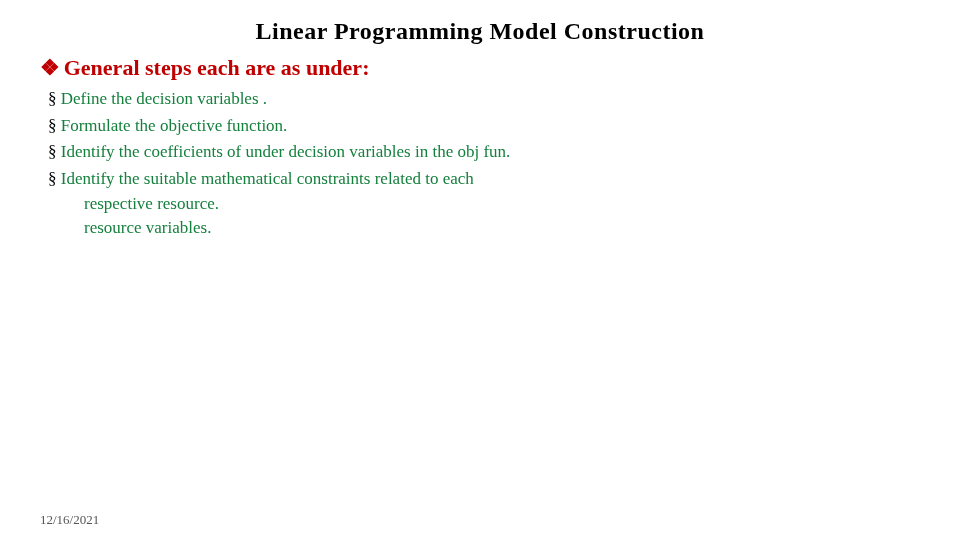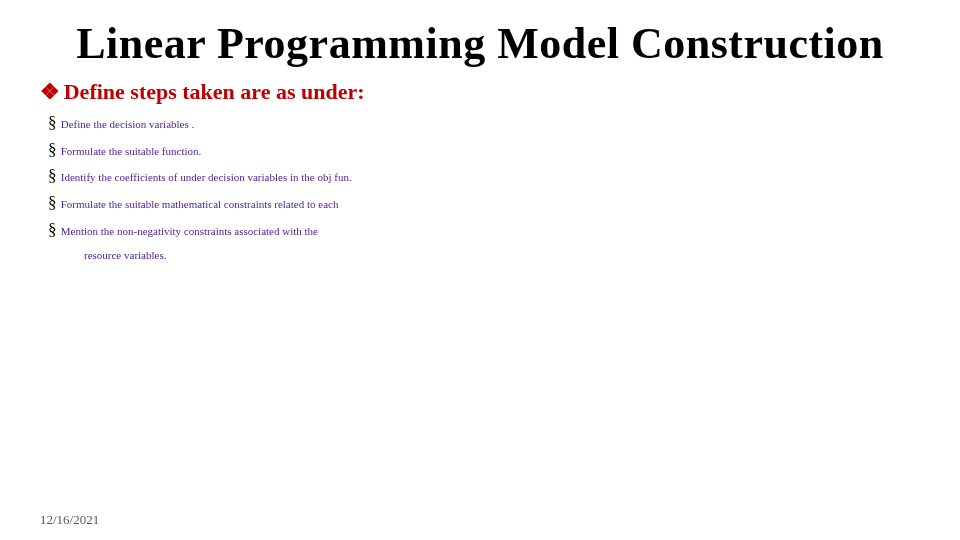--- a/index.html
+++ b/index.html
@@ -18,21 +18,21 @@
 
     .slide-container {
       width: 960px;
       height: 540px;
       padding: 18px 40px 10px 40px;
       display: flex;
       flex-direction: column;
     }
 
     .slide-title {
-      font-size: 44px;
+      font-size: 24px;
       font-weight: bold;
       color: #000000;
       text-align: center;
       margin-bottom: 10px;
       letter-spacing: 0.5px;
     }
 
     .general-steps-heading {
       font-size: 22px;
       font-weight: bold;
@@ -48,22 +48,22 @@
       margin-right: 4px;
     }
 
     .bullet-list {
       list-style: none;
       padding-left: 0;
       margin: 0;
     }
 
     .bullet-list li {
-      font-size: 11px;
-      color: #4c1d95;
+      font-size: 17px;
+      color: #15803d;
       line-height: 1.45;
       margin-bottom: 2px;
       padding-left: 24px;
       text-indent: -16px;
       text-align: justify;
     }
 
     .bullet-list li::before {
       content: '§ ';
       font-size: 17px;
@@ -91,27 +91,27 @@
   </style>
 </head>
 <body>
 
 <div class="slide-container">
 
   <div class="slide-title">Linear Programming Model Construction</div>
 
   <div class="general-steps-heading">
     <span class="diamond-bullet">❖</span>
-    <span>Define steps taken are as under:</span>
+    <span>General steps each are as under:</span>
   </div>
 
   <ul class="bullet-list">
     <li>Define the decision variables .</li>
-    <li>Formulate the suitable function.</li>
+    <li>Formulate the objective function.</li>
     <li>Identify the coefficients of under decision variables in the obj fun.</li>
-    <li>Formulate the suitable mathematical constraints related to each</li>
-    <li>Mention the non-negativity constraints associated with the</li>
+    <li>Identify the suitable mathematical constraints related to each</li>
+    <li class="indent-second" style="padding-left:44px; text-indent:0;">respective resource.</li>
     <li class="indent-second" style="padding-left:44px; text-indent:0;">resource variables.</li>
   </ul>
 
 </div>
 
 <div class="date-footer">12/16/2021</div>
 
 </body></html>

